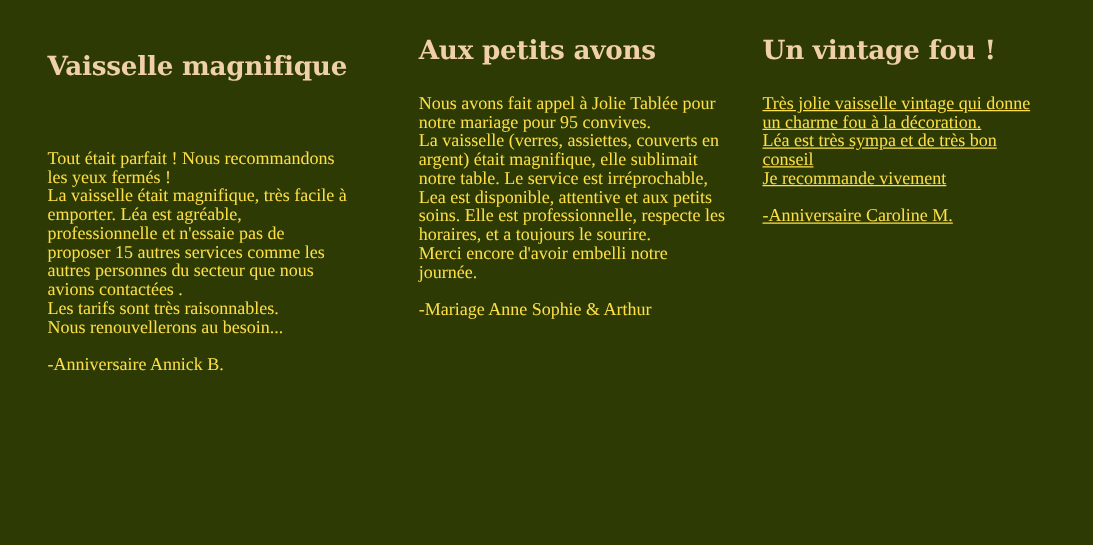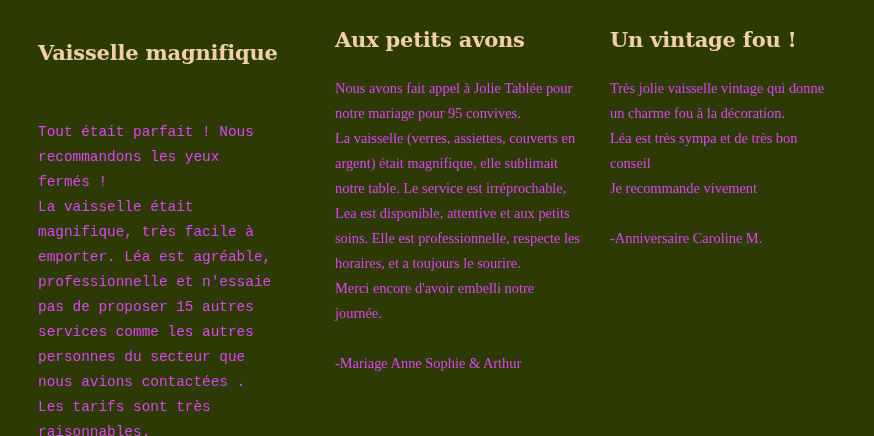--- a/index.html
+++ b/index.html
@@ -35,29 +35,29 @@
       line-height: 32px;
       letter-spacing: -0.2px;
     }
     .col-1 .title { position: absolute; top: 37px; }
     .col-2 .title { position: absolute; top: 24px; }
     .col-3 .title { position: absolute; top: 24px; }
 
     .body {
       position: absolute;
       margin: 0;
-      color: #d946ef;
+      color: #fde047;
       font-family: "Liberation Serif", serif;
       font-size: 14.4px;
-      line-height: 25px;
+      line-height: 15px;
       white-space: pre-line;
     }
-    .col-1 .body { top: 120px; width: 240px; font-family: Liberation Mono, monospace; }
+    .col-1 .body { top: 120px; width: 240px; }
     .col-2 .body { top: 76px; width: 245px; }
-    .col-3 .body { top: 76px; width: 220px; }
+    .col-3 .body { top: 76px; width: 220px; text-decoration: underline; }
   </style>
 </head>
 <body>
 
 <div class="wrap">
   <div class="col col-1">
     <h2 class="title">Vaisselle magnifique</h2>
     <p class="body">Tout était parfait ! Nous recommandons les yeux fermés !
 La vaisselle était magnifique, très facile à emporter. Léa est agréable, professionnelle et n'essaie pas de proposer 15 autres services comme les autres personnes du secteur que nous avions contactées .
 Les tarifs sont très raisonnables.

